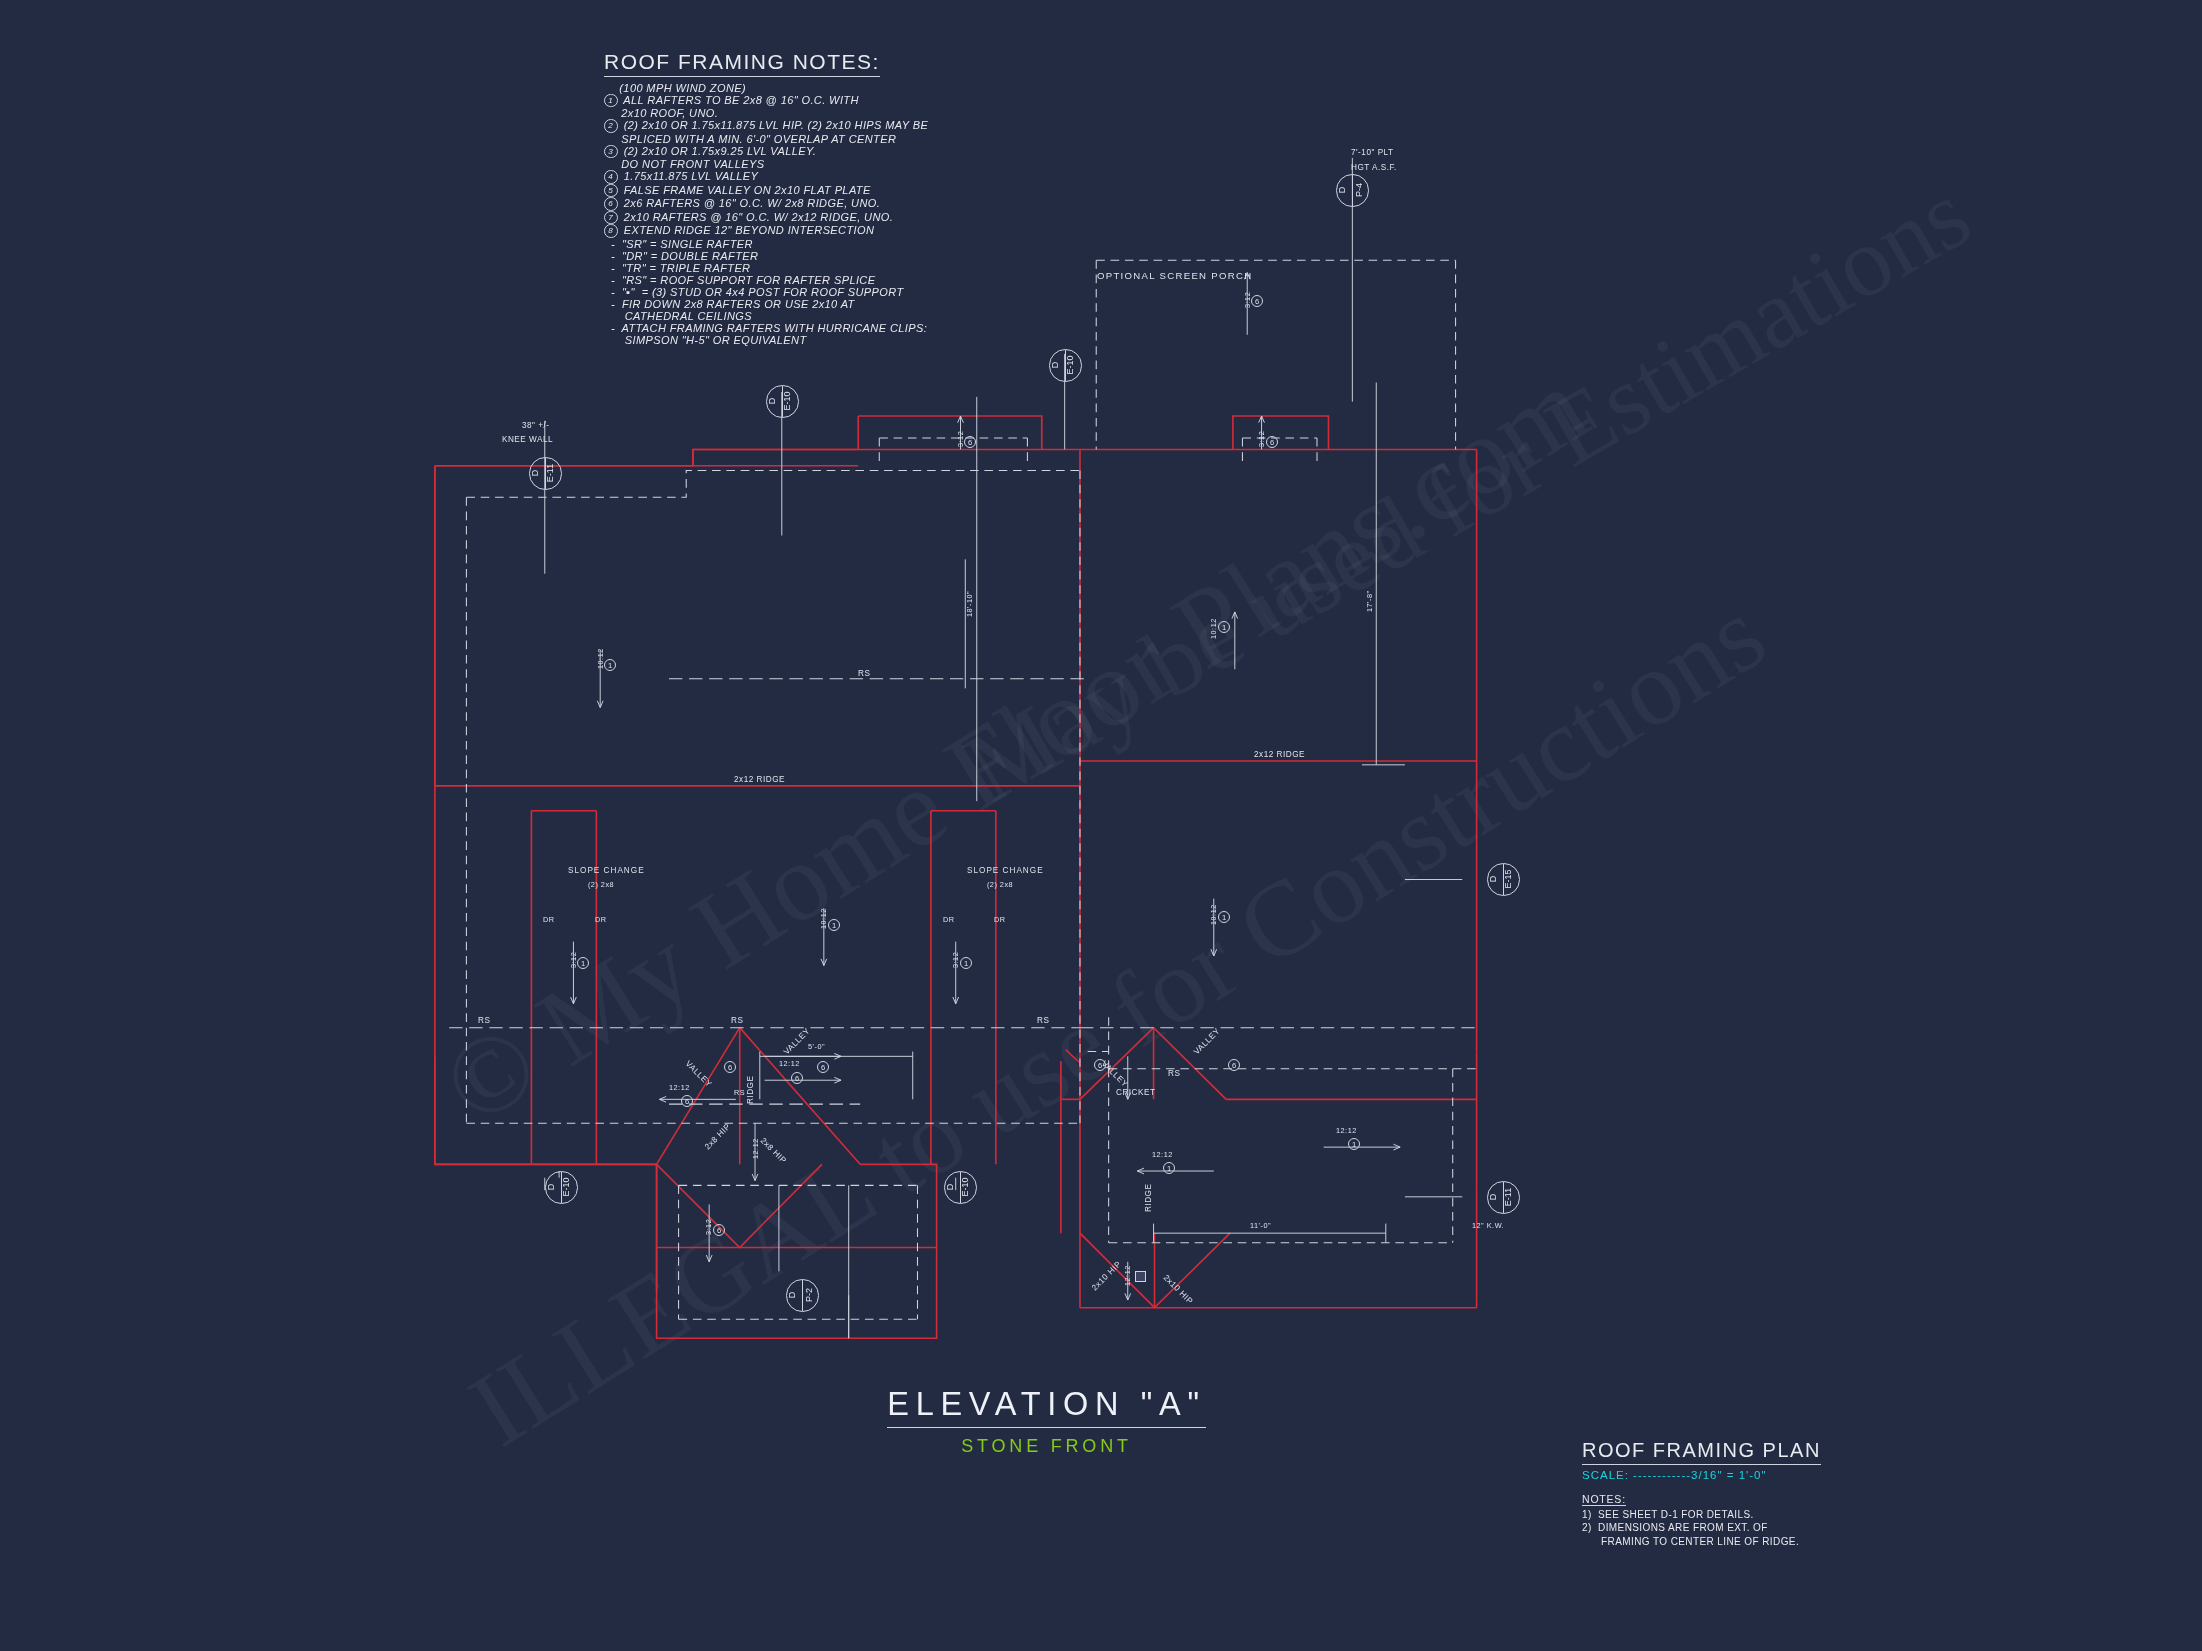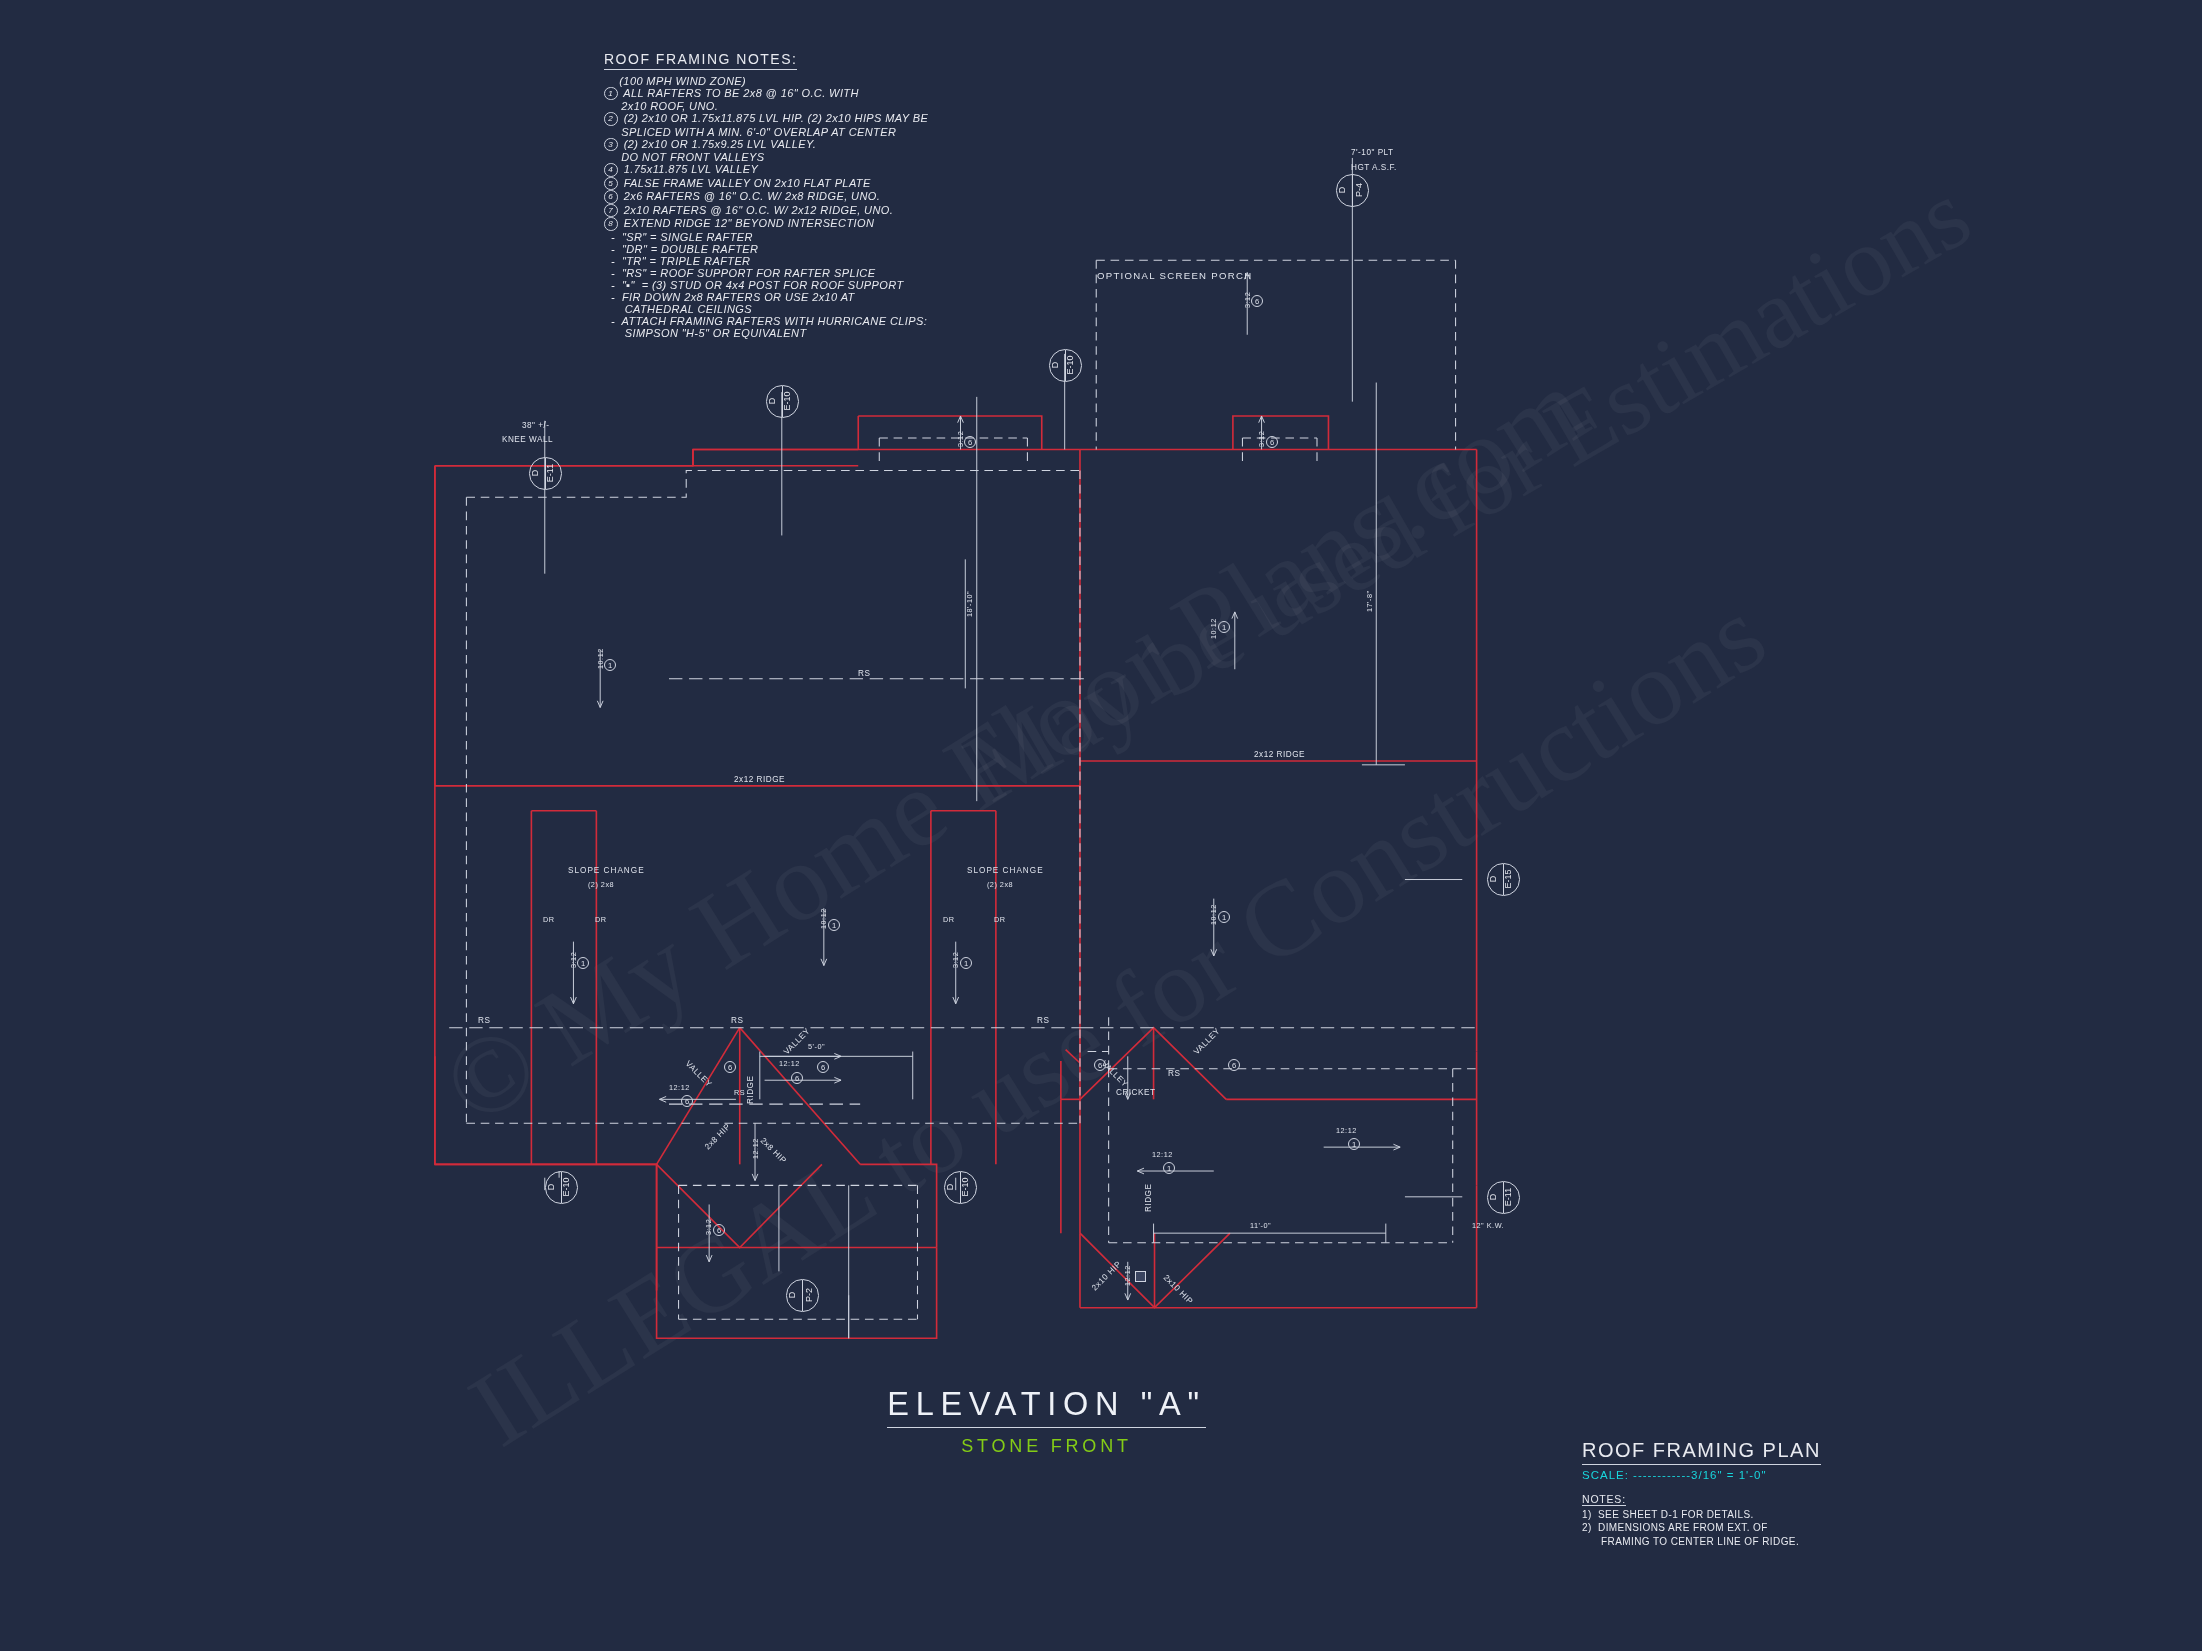--- a/index.html
+++ b/index.html
@@ -8,21 +8,21 @@
   .stage{position:absolute;left:0;top:0;width:2202px;height:1652px;}
 
   
   .wm{position:absolute;color:rgba(255,255,255,0.045);font-family:"Liberation Serif",serif;
       white-space:nowrap;pointer-events:none;user-select:none;}
   .wm1{left:421px;top:1042px;font-size:111px;transform:rotate(-32deg);transform-origin:0 0;}
   .wm2{left:449px;top:1367px;font-size:107px;transform:rotate(-32deg);transform-origin:0 0;}
 
   
   #notes{position:absolute;left:604px;top:50px;width:449px;}
-  #notes .hd{font-size:14px;letter-spacing:1.5px;border-bottom:1px solid #cfd4e0;
+  #notes .hd{font-size:21px;letter-spacing:1.5px;border-bottom:1px solid #cfd4e0;
              display:inline-block;padding-bottom:1.9px;margin-bottom:4.8px;}
   #notes .ln{font-size:11px;letter-spacing:0.4px;line-height:12px;white-space:pre;font-style:italic;}
   #notes .ln .num{display:inline-block;width:16.3px;}
   .cnum{display:inline-block;width:11.5px;height:11.5px;line-height:11.5px;border:1px solid #cfd4e0;
         border-radius:50%;text-align:center;font-size:8.1px;vertical-align:1px;}
 
   
   .lbl{position:absolute;font-size:9.6px;letter-spacing:0.5px;white-space:nowrap;color:#dfe3ec;}
   .lbl.sm{font-size:8.2px;}
   .lbl.xs{font-size:7.3px;}

